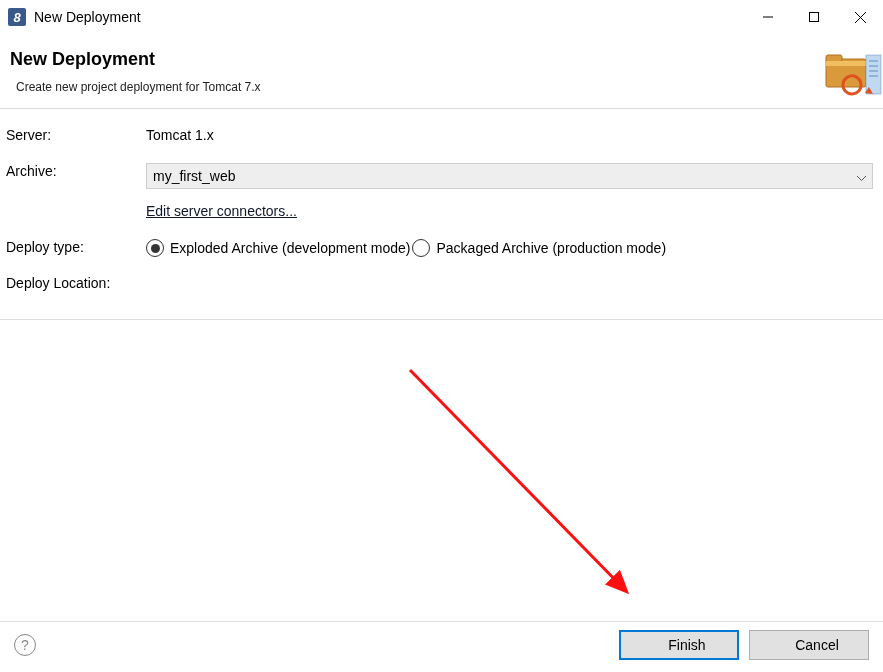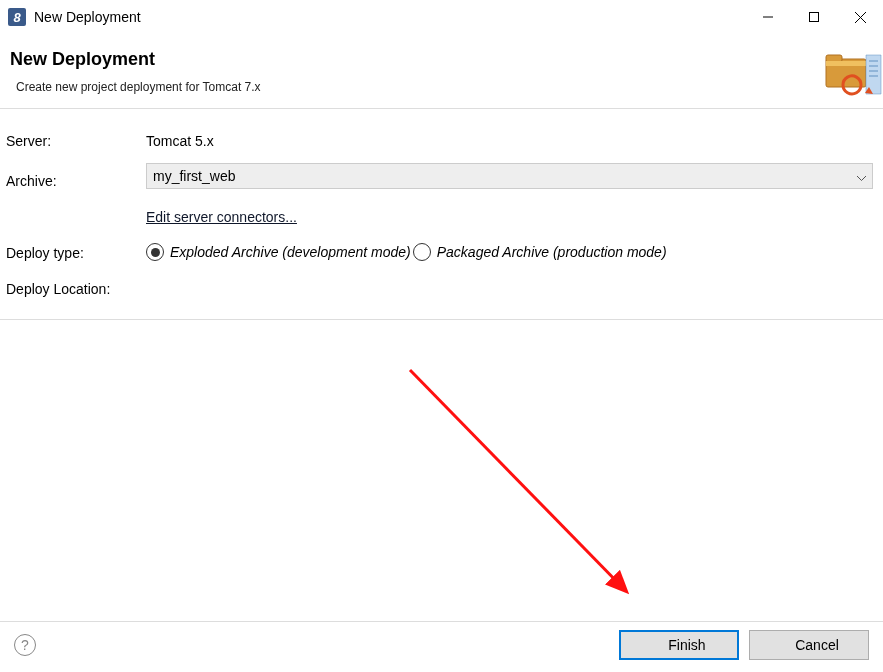--- a/index.html
+++ b/index.html
@@ -75,21 +75,21 @@
       top: 12px;
       width: 62px;
       height: 50px;
     }
     .main-content {
       padding: 18px 10px 14px 6px;
       border-bottom: 1px solid #ddd;
     }
     .form-row {
       display: flex;
-      align-items: flex-end;
+      align-items: flex-start;
       margin-bottom: 14px;
       min-height: 22px;
     }
     .form-label {
       width: 140px;
       flex-shrink: 0;
     }
     .form-value {
       flex: 1;
     }
@@ -108,21 +108,20 @@
       cursor: pointer;
     }
     .radio-group {
       display: flex;
       gap: 2px;
     }
     .radio-option {
       display: flex;
       align-items: center;
       gap: 6px;
-      font-style: italic;
     }
     .radio-circle {
       width: 18px;
       height: 18px;
       border: 1px solid #333;
       border-radius: 50%;
       display: flex;
       align-items: center;
       justify-content: center;
       background: #fff;
@@ -228,21 +227,21 @@
       <line x1="48" y1="29" x2="57" y2="29" stroke="#6090c0" stroke-width="1"></line>
       <path d="M 40 38 A 9 9 0 1 1 40 37.9" fill="none" stroke="#e05020" stroke-width="3"></path>
       <path d="M 48 40 L 52 47 L 44 46 Z" fill="#e05020"></path>
     </svg>
   </div>
 </div>
 
 <div class="main-content">
   <div class="form-row">
     <div class="form-label">Server:</div>
-    <div class="form-value">Tomcat  5.x</div>
+    <div class="form-value">Tomcat  1.x</div>
   </div>
   <div class="form-row">
     <div class="form-label">Archive:</div>
     <div class="form-value">
       <div class="select-box">
         <span>my_first_web</span>
         <span>
           <svg width="9" height="5" viewBox="0 0 9 5">
               <path d="M0 0 L4.5 4.5 L9 0" fill="none" stroke="#555" stroke-width="1"></path>
             </svg>

